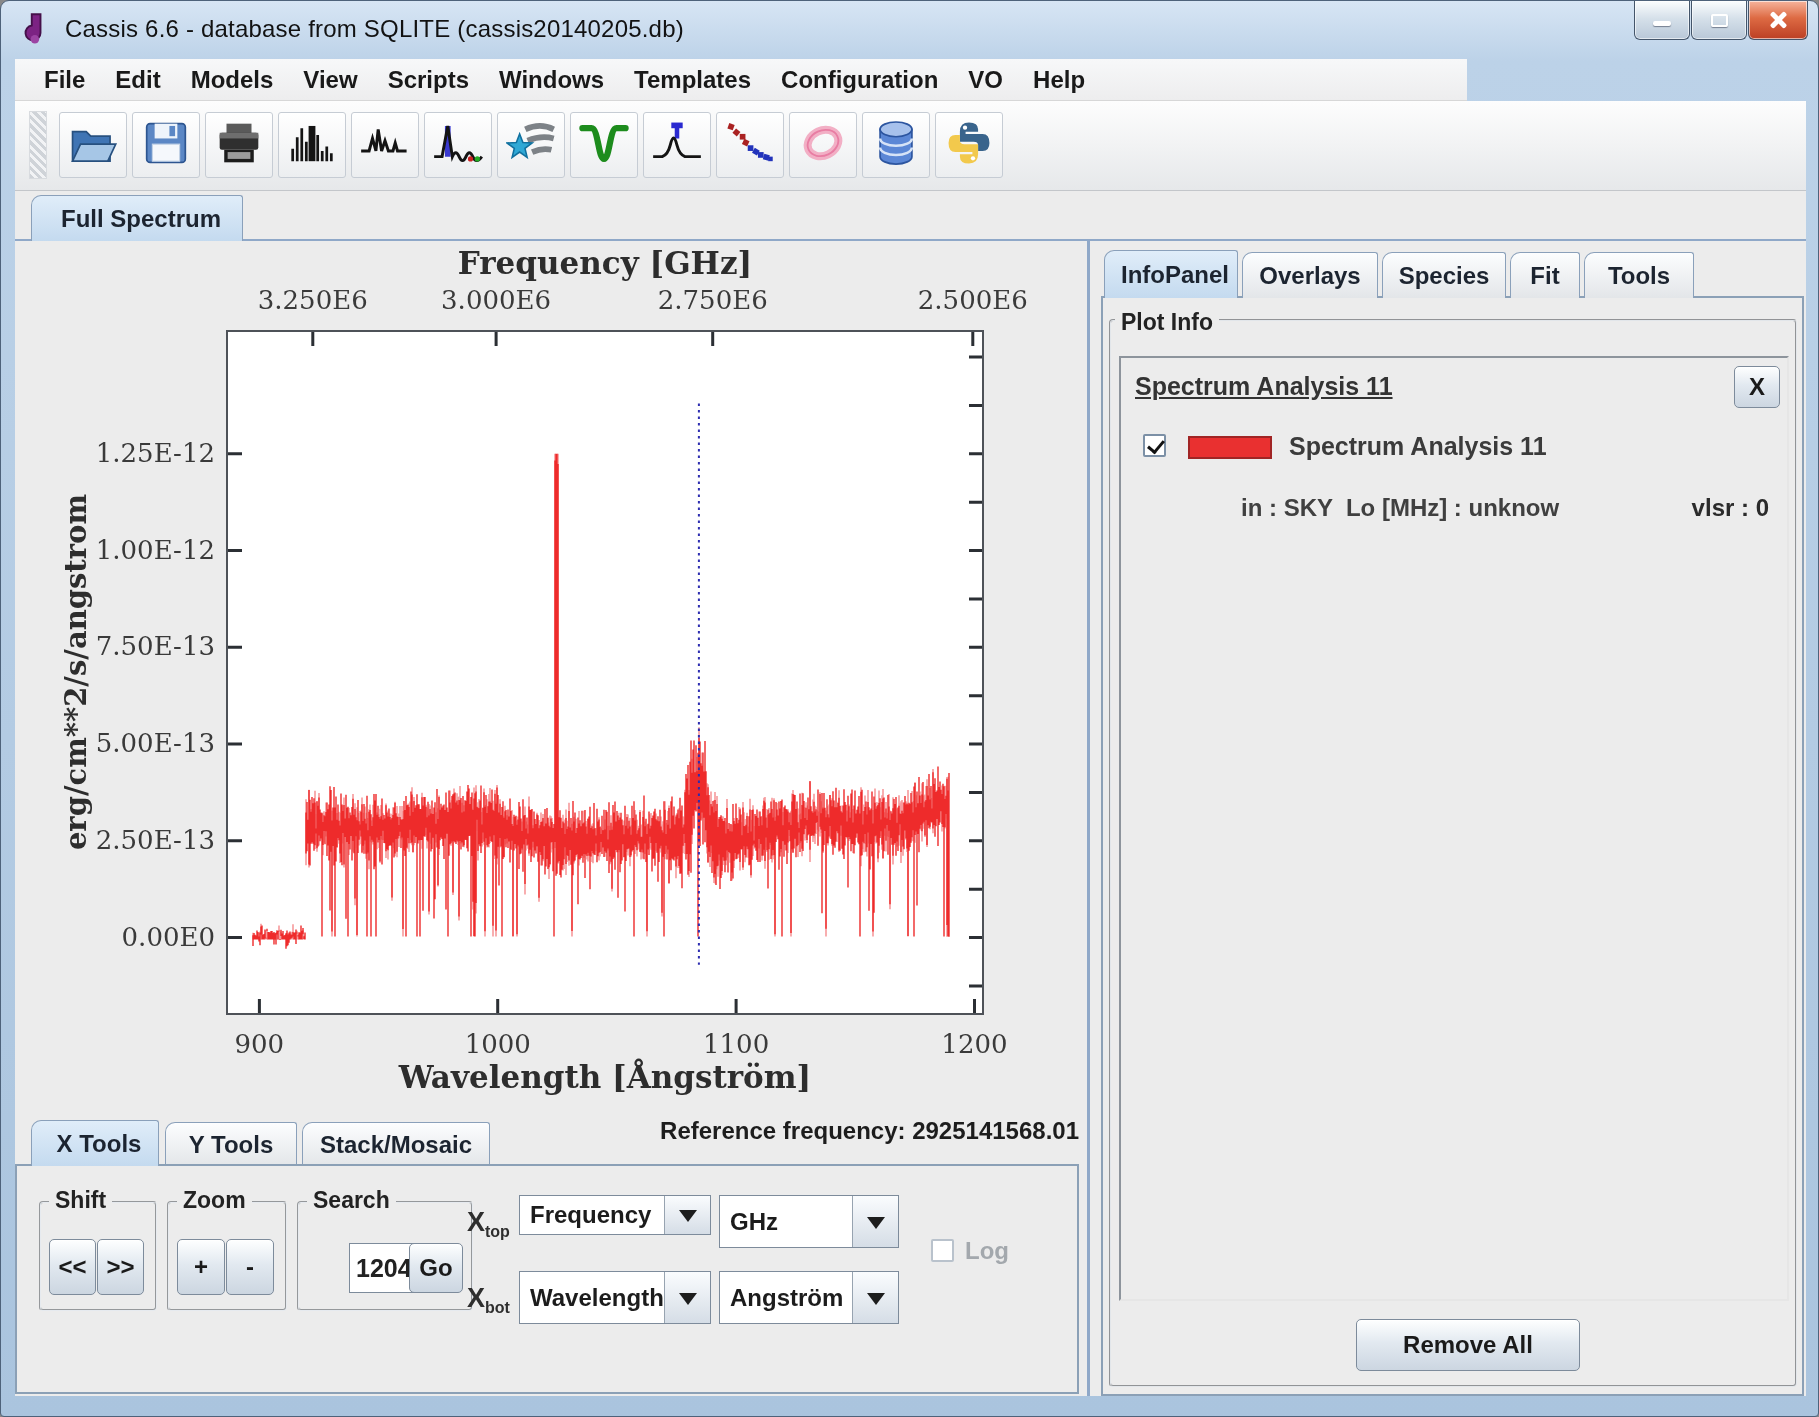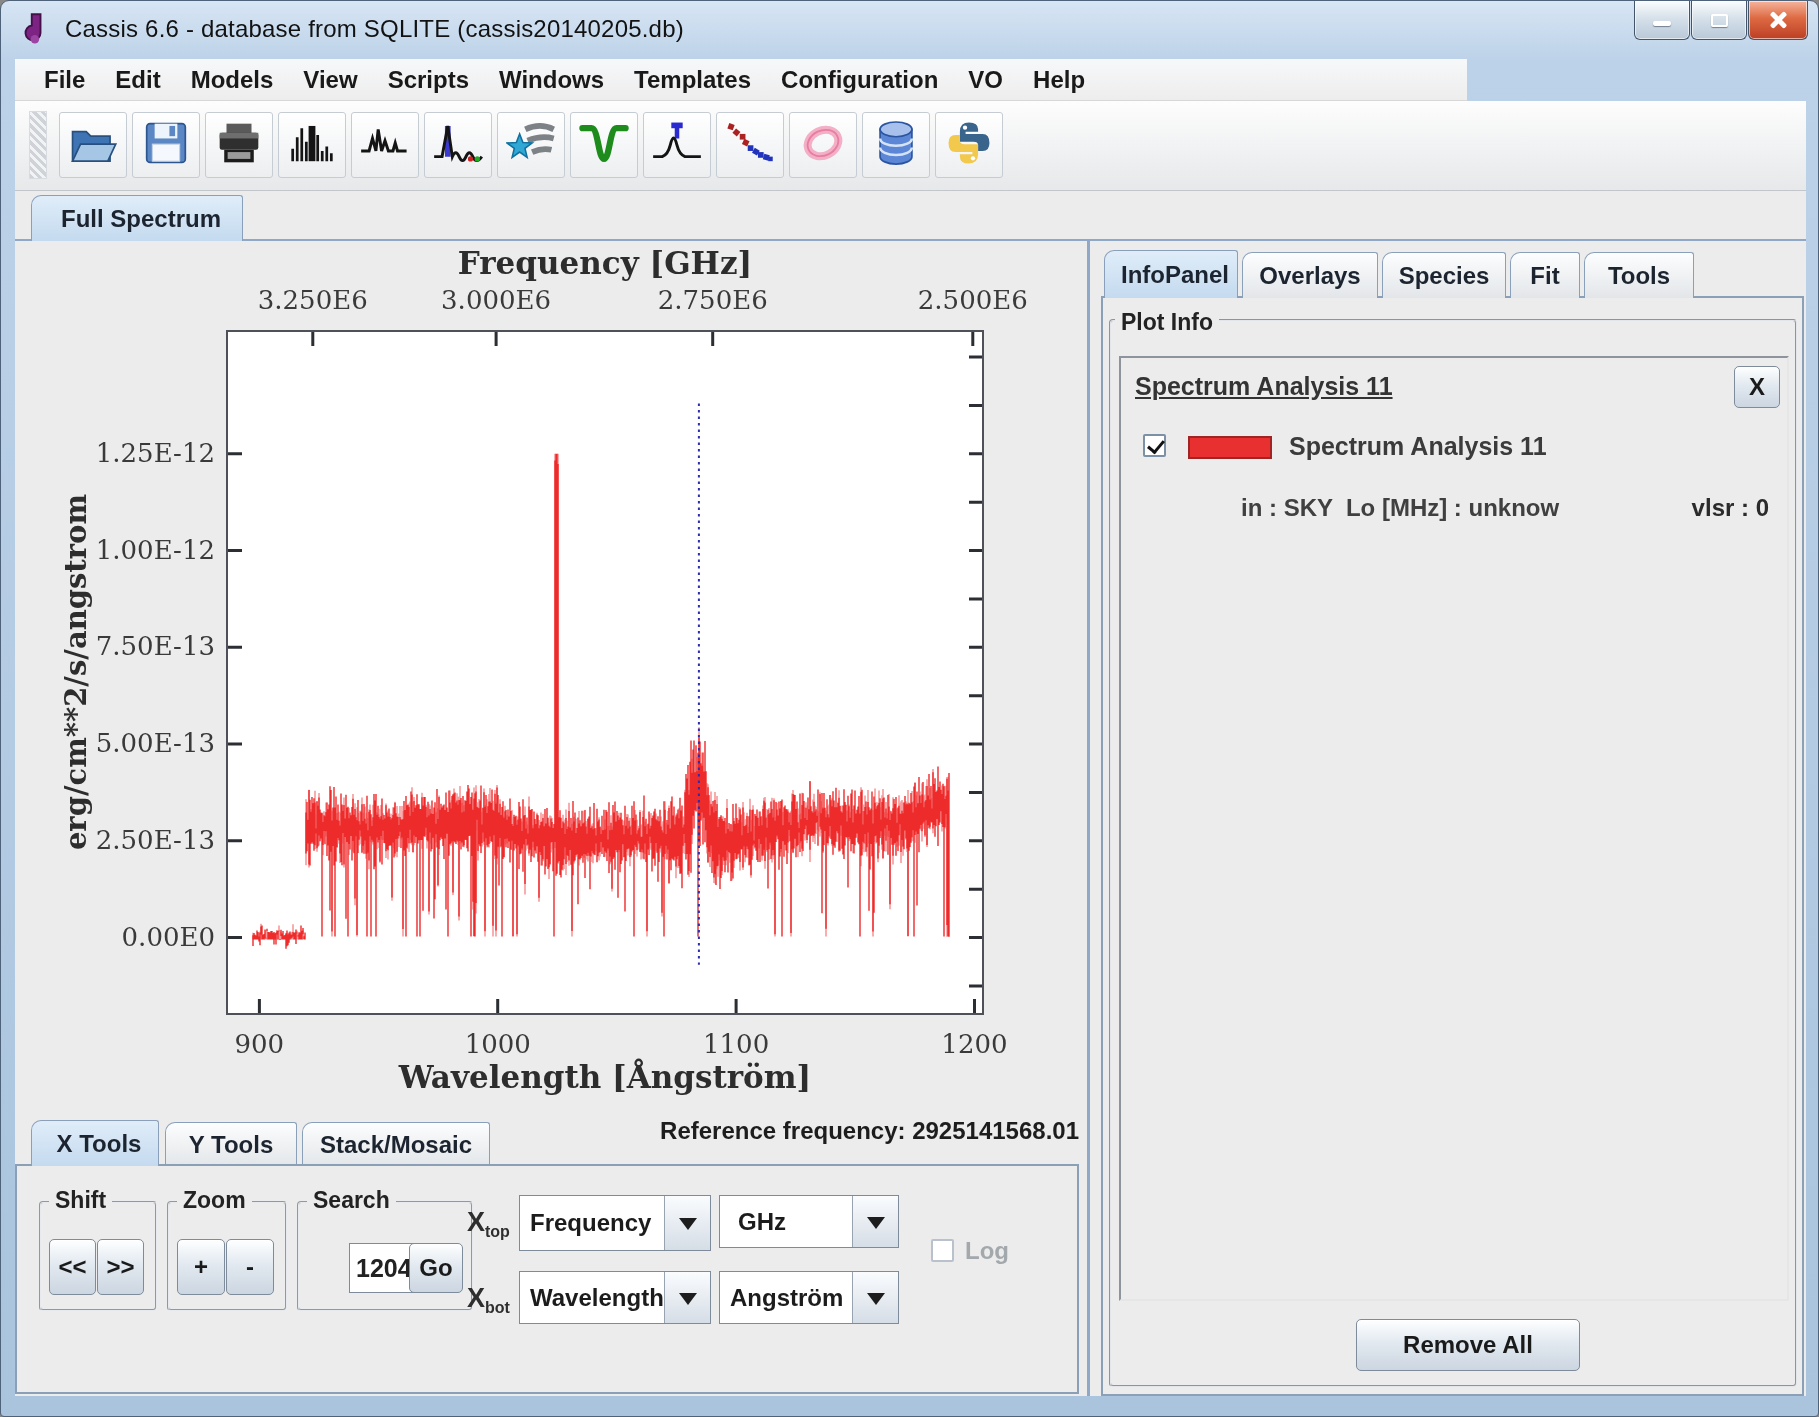--- a/index.html
+++ b/index.html
@@ -259,25 +259,25 @@
     </div>
     <div class="group" style="left:282px;top:1010px;width:176px;height:110px;">
       <span class="glabel">Search</span>
       <input class="field" style="left: 10px; top: 40px; width: 98px; height: 50px;" value="1204.51">
       <div class="btn3d" style="left:110px;top:40px;width:54px;height:50px;">
           <span>Go</span>
         </div>
     </div>
 
     <div class="boldtext" style="left:452px;top:1016px;font-size:27px;"><span>X</span><span class="subscript">top</span></div>
-    <div class="combo" style="left:504px;top:1004px;width:192px;height:56px;">
+    <div class="combo" style="left:504px;top:1004px;width:192px;height:40px;">
       <span class="val">Frequency</span>
         <span class="arr"></span>
     </div>
-    <div class="combo" style="left:704px;top:1004px;width:180px;height:53px;padding-left:8px;">
+    <div class="combo" style="left:704px;top:1004px;width:180px;height:53px;">
       <span class="val">GHz</span>
         <span class="arr"></span>
     </div>
     <div class="boldtext" style="left:452px;top:1092px;font-size:27px;"><span>X</span><span class="subscript">bot</span></div>
     <div class="combo" style="left:504px;top:1080px;width:192px;height:53px;">
       <span class="val">Wavelength</span>
         <span class="arr"></span>
     </div>
     <div class="combo" style="left:704px;top:1080px;width:180px;height:53px;">
       <span class="val">Angström</span>

